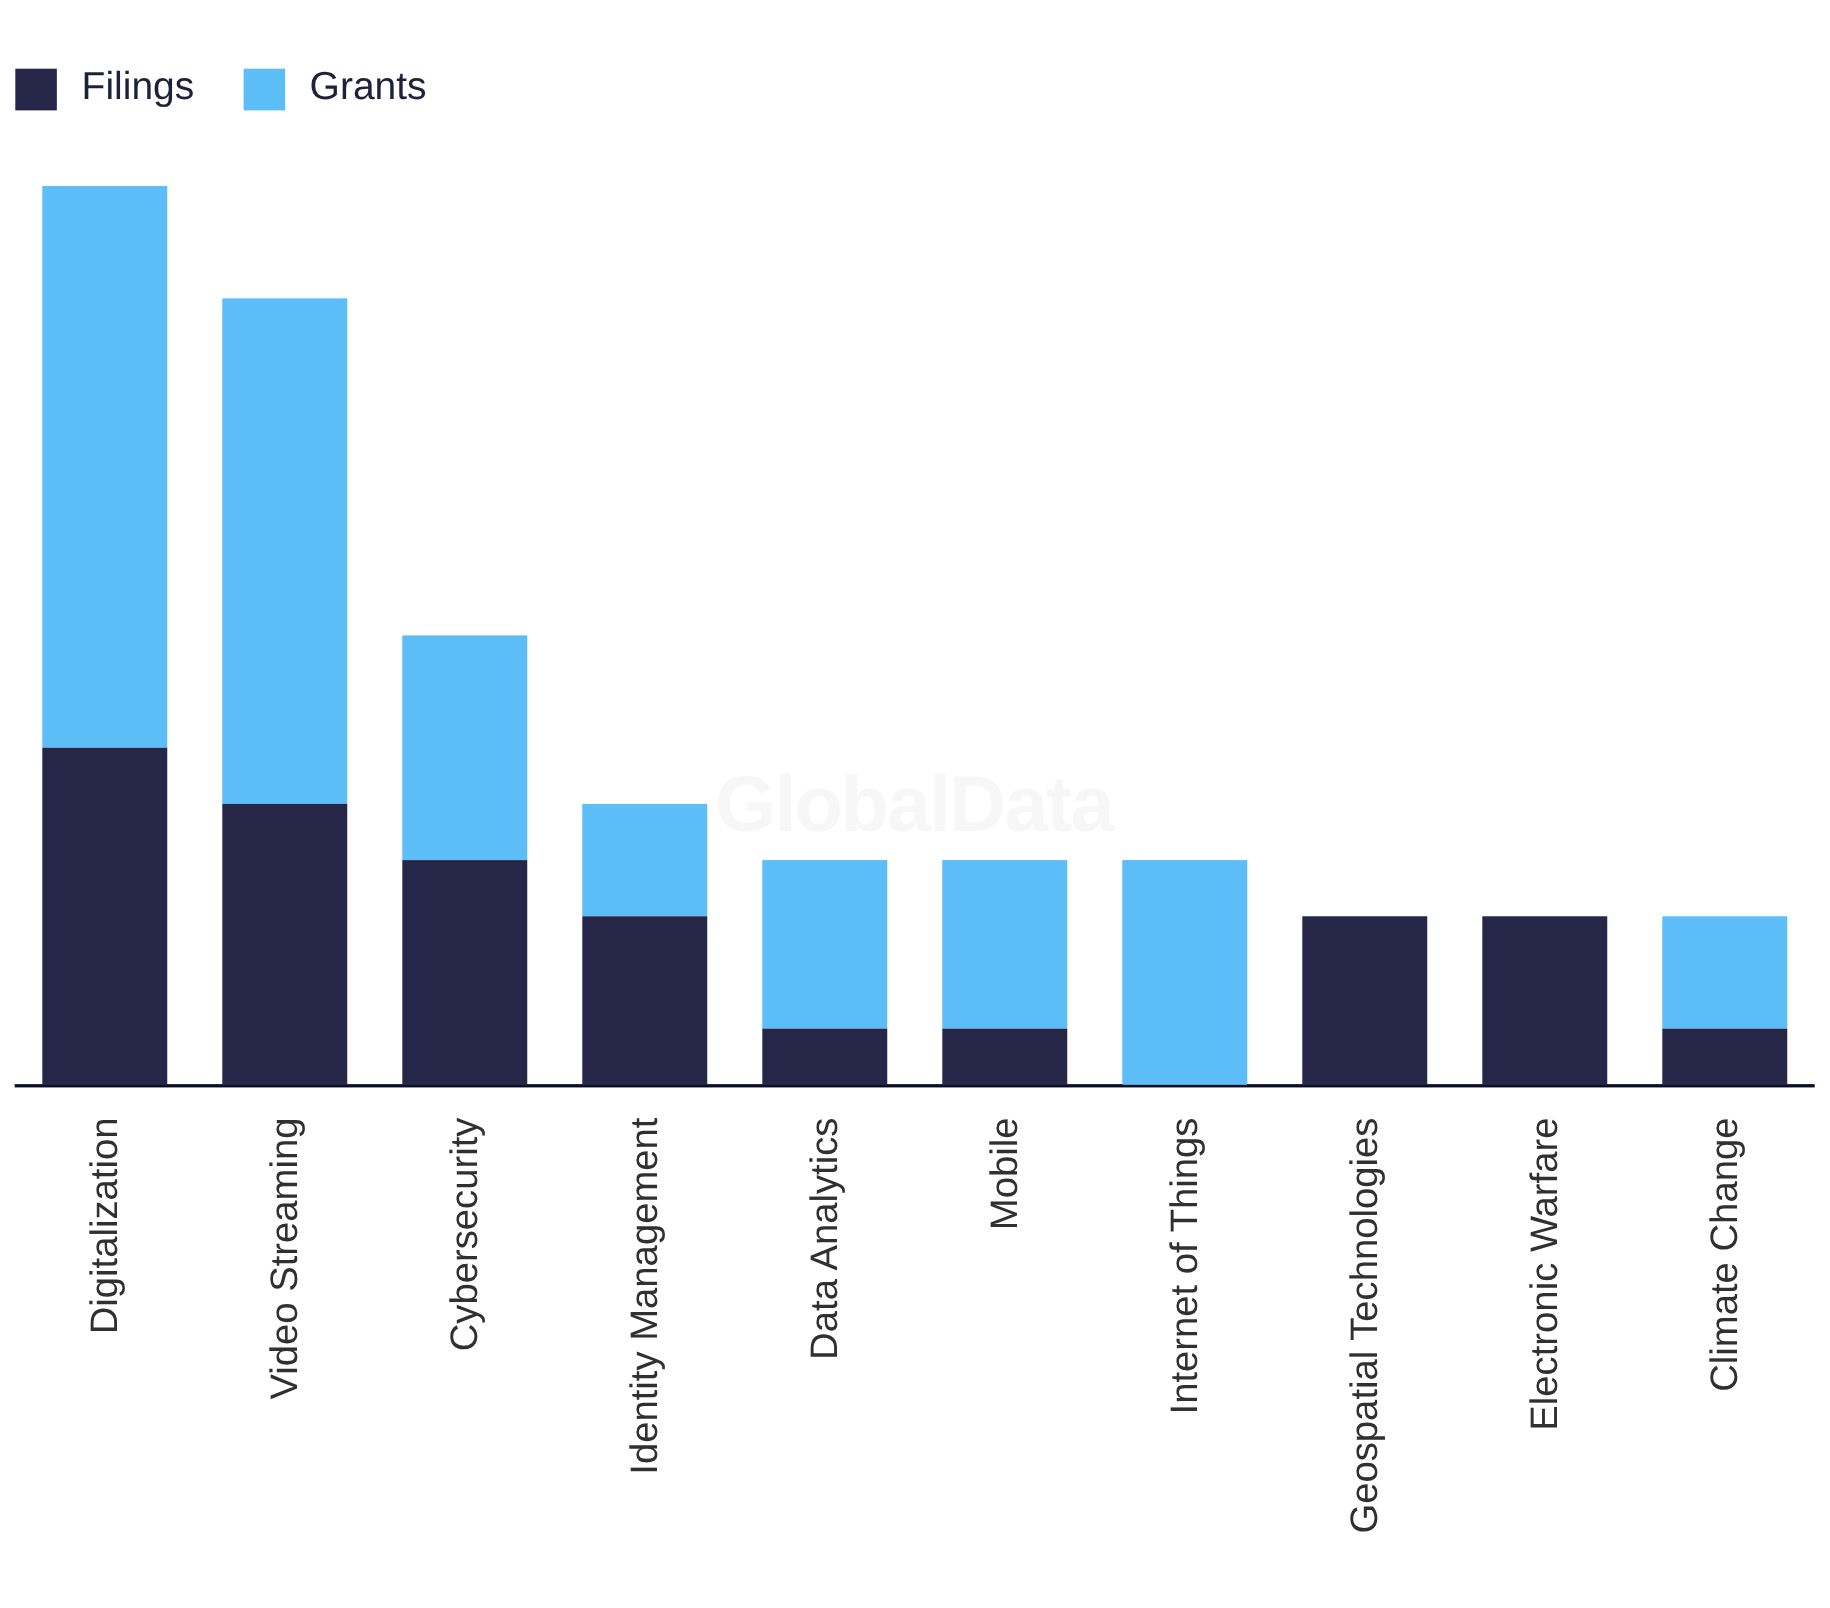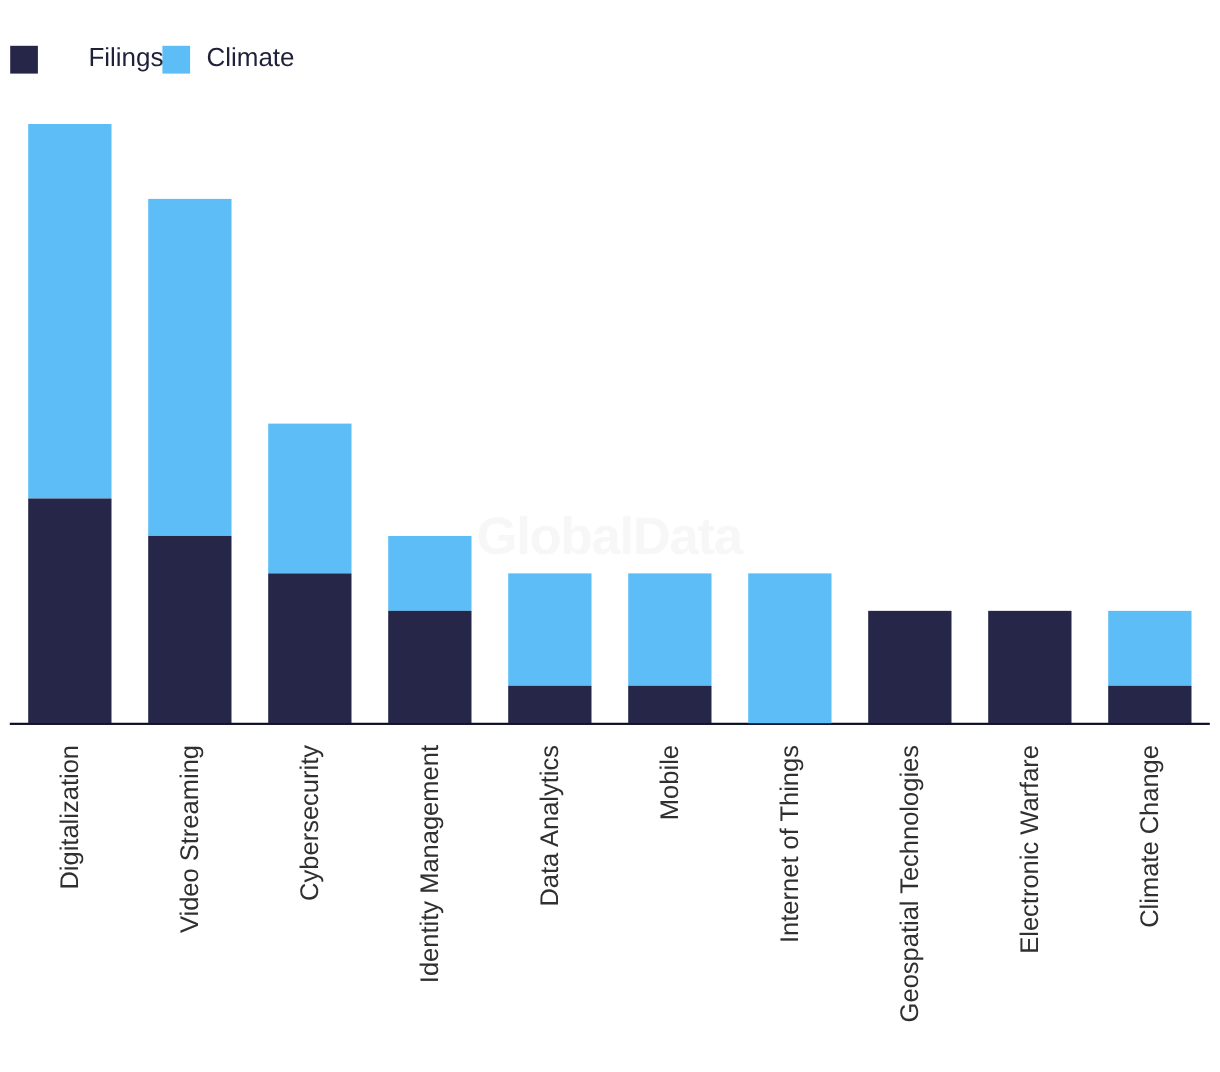--- a/index.html
+++ b/index.html
@@ -88,24 +88,24 @@
 <body>
 
 <div id="chart-root">
 
   <div id="legend">
     <svg id="legend-svg" width="1220" height="118" viewBox="0 0 1220 118">
         <rect x="10.2" y="45.8" width="27.7" height="27.8" fill="#262649"></rect>
         <rect x="162.4" y="45.8" width="27.7" height="27.8" fill="#5cbdf7"></rect>
       </svg>
   <div class="legend-item" style="left: 10.2px; width: 124.2px;">
-        <span class="legend-label" style="left: 44.2px; top: -2.2px; color: rgb(30, 33, 57); margin-left: 34px;">Filings</span>
+        <span class="legend-label" style="left: 44.2px; top: -2.2px; color: rgb(30, 33, 57);">Filings</span>
       </div>
       <div class="legend-item" style="left: 162.4px; width: 124px;">
-        <span class="legend-label" style="left: 44px; top: -2.2px; color: rgb(30, 33, 57);">Climate</span>
+        <span class="legend-label" style="left: 44px; top: -2.2px; color: rgb(30, 33, 57);">Grants</span>
       </div>
     </div>
 
   <div id="plot">
     <svg id="bars-svg" width="1220" height="1072" viewBox="0 0 1220 1072" shape-rendering="geometricPrecision">
         <rect x="9.8" y="722.75" width="1200" height="2.2" fill="#0d0d26"></rect>
         <g>
           <rect x="28.2" y="124" width="83.3" height="374.5" fill="#5cbdf7"></rect>
           <rect x="28.2" y="498.5" width="83.3" height="224.70000000000002" fill="#262649"></rect>
         </g>

